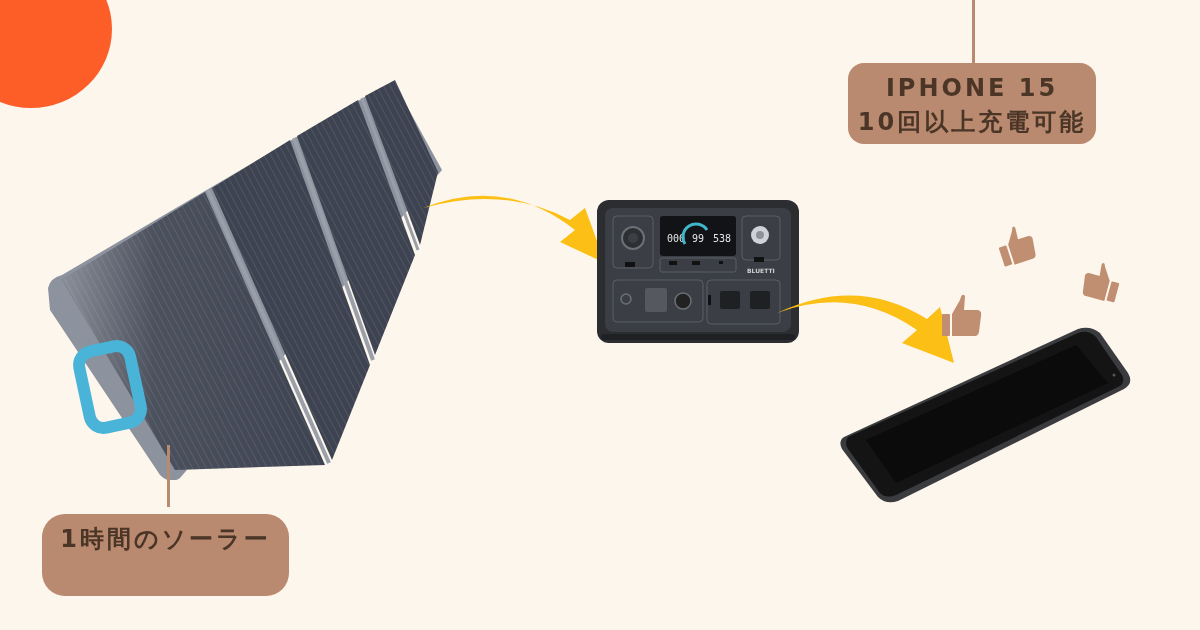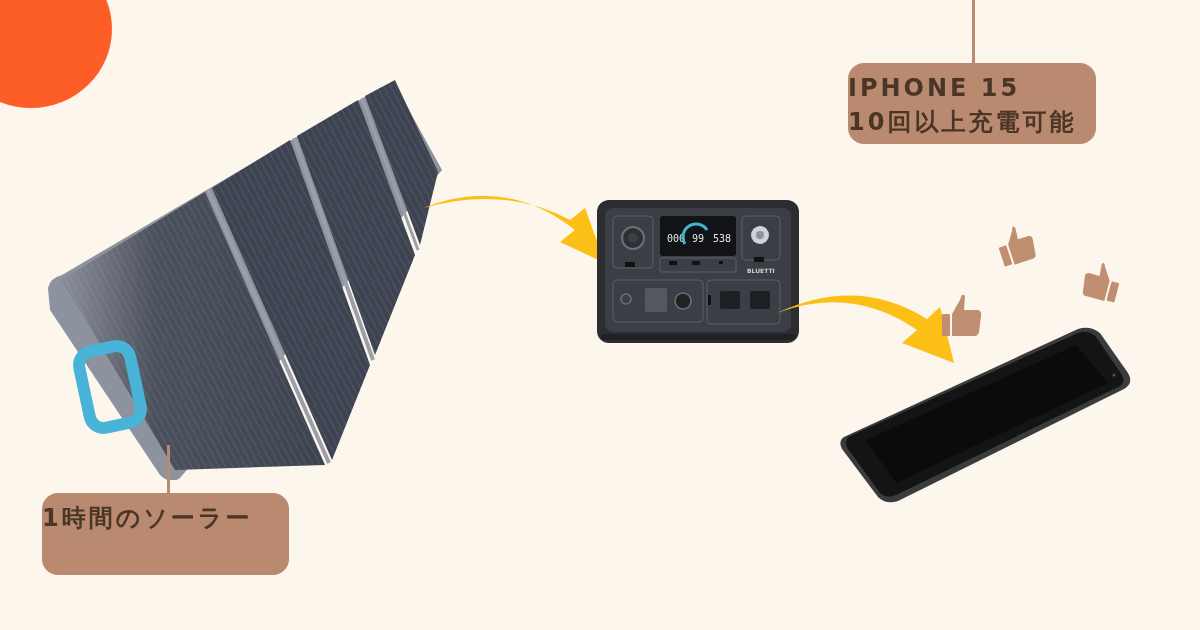--- a/index.html
+++ b/index.html
@@ -14,30 +14,30 @@
   .sun {
     left: -50px; top: -50px; width: 162px; height: 158px;
     border-radius: 50%;
     background: #fd5e27;
   }
 
   .callout {
     background: #b98a6f;
     border-radius: 16px;
     color: #4a3527;
-    text-align: left;
+    text-align: center;
     font-size: 24px;
     letter-spacing: 3px;
     line-height: 34px;
     font-weight: bold;
   }
   .callout-line { background: #b98a6f; width: 3px; }
 
   .callout-iphone { left: 848px; top: 63px; width: 248px; height: 81px; padding-top: 8px; }
-  .callout-solar { left: 42px; top: 493px; width: 247px; height: 82px; padding-top: 8px; }
+  .callout-solar { left: 42px; top: 514px; width: 247px; height: 82px; padding-top: 8px; border-radius: 23px; }
 
   svg { display: block; }
 </style>
 </head>
 <body>
 
 <div class="abs sun"></div>
 
 <div class="abs" style="left:40px;top:80px;width:410px;height:400px;">
   <svg width="410" height="400" viewBox="0 0 410 400">

